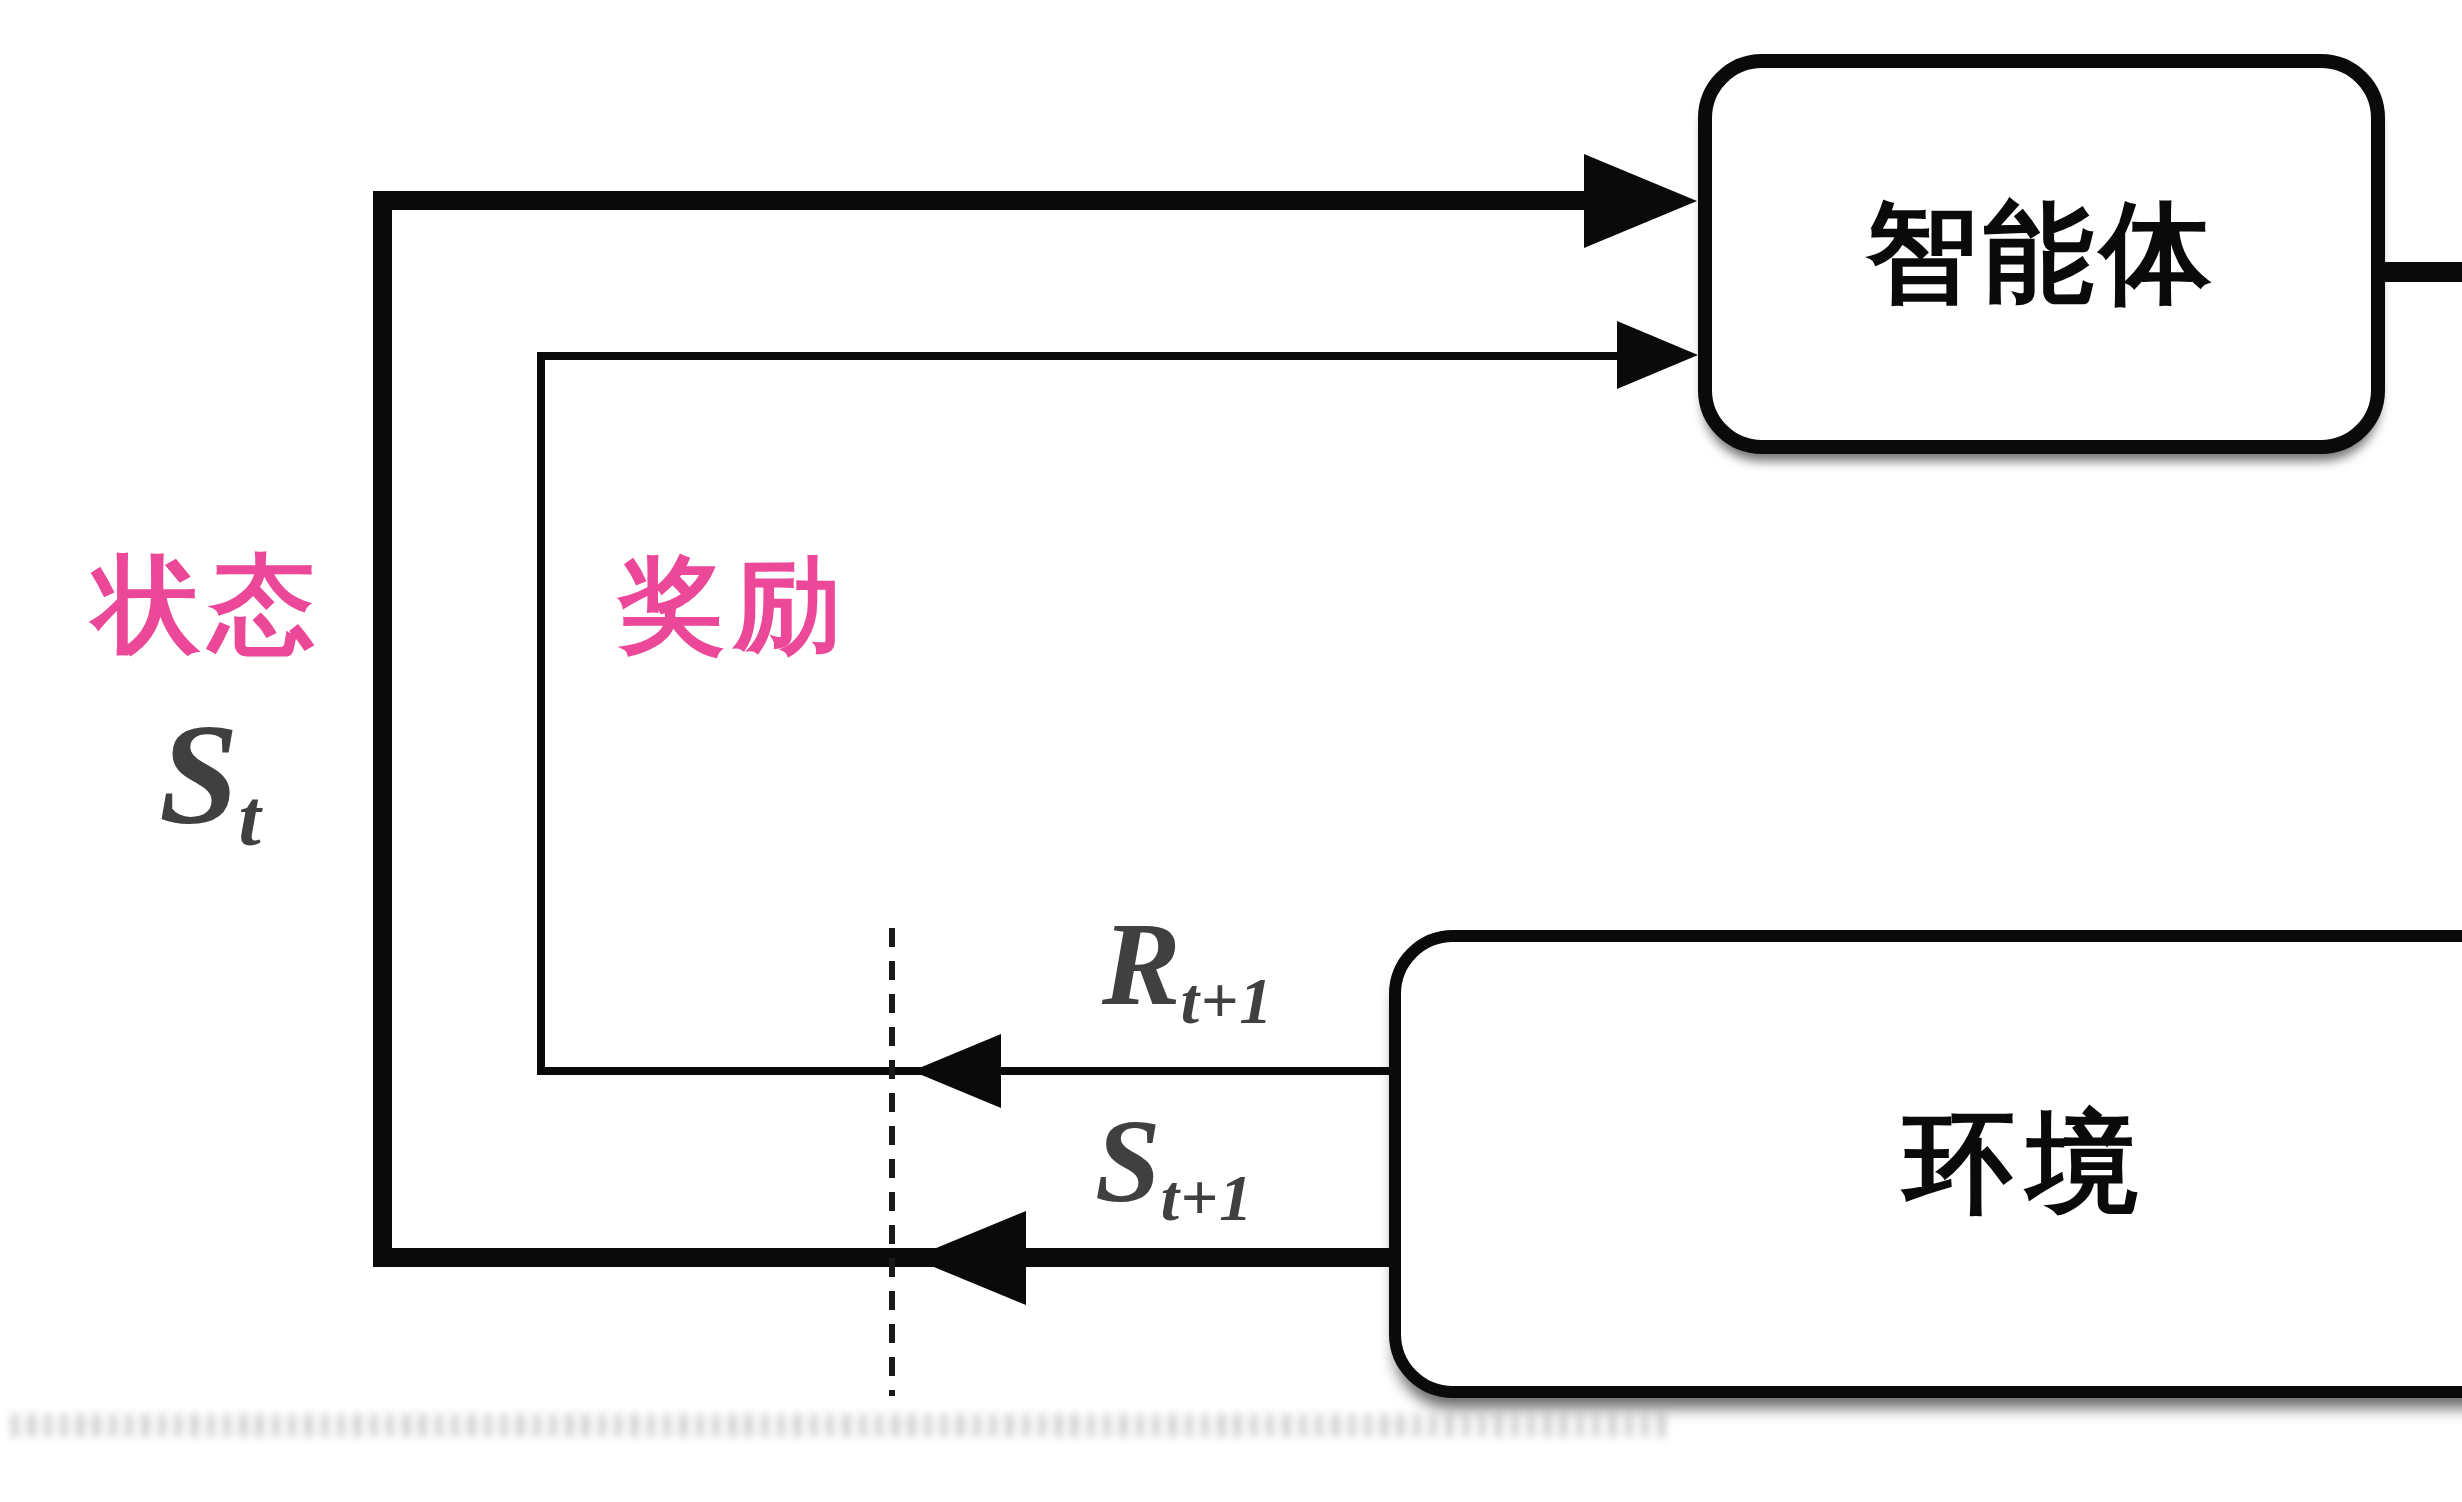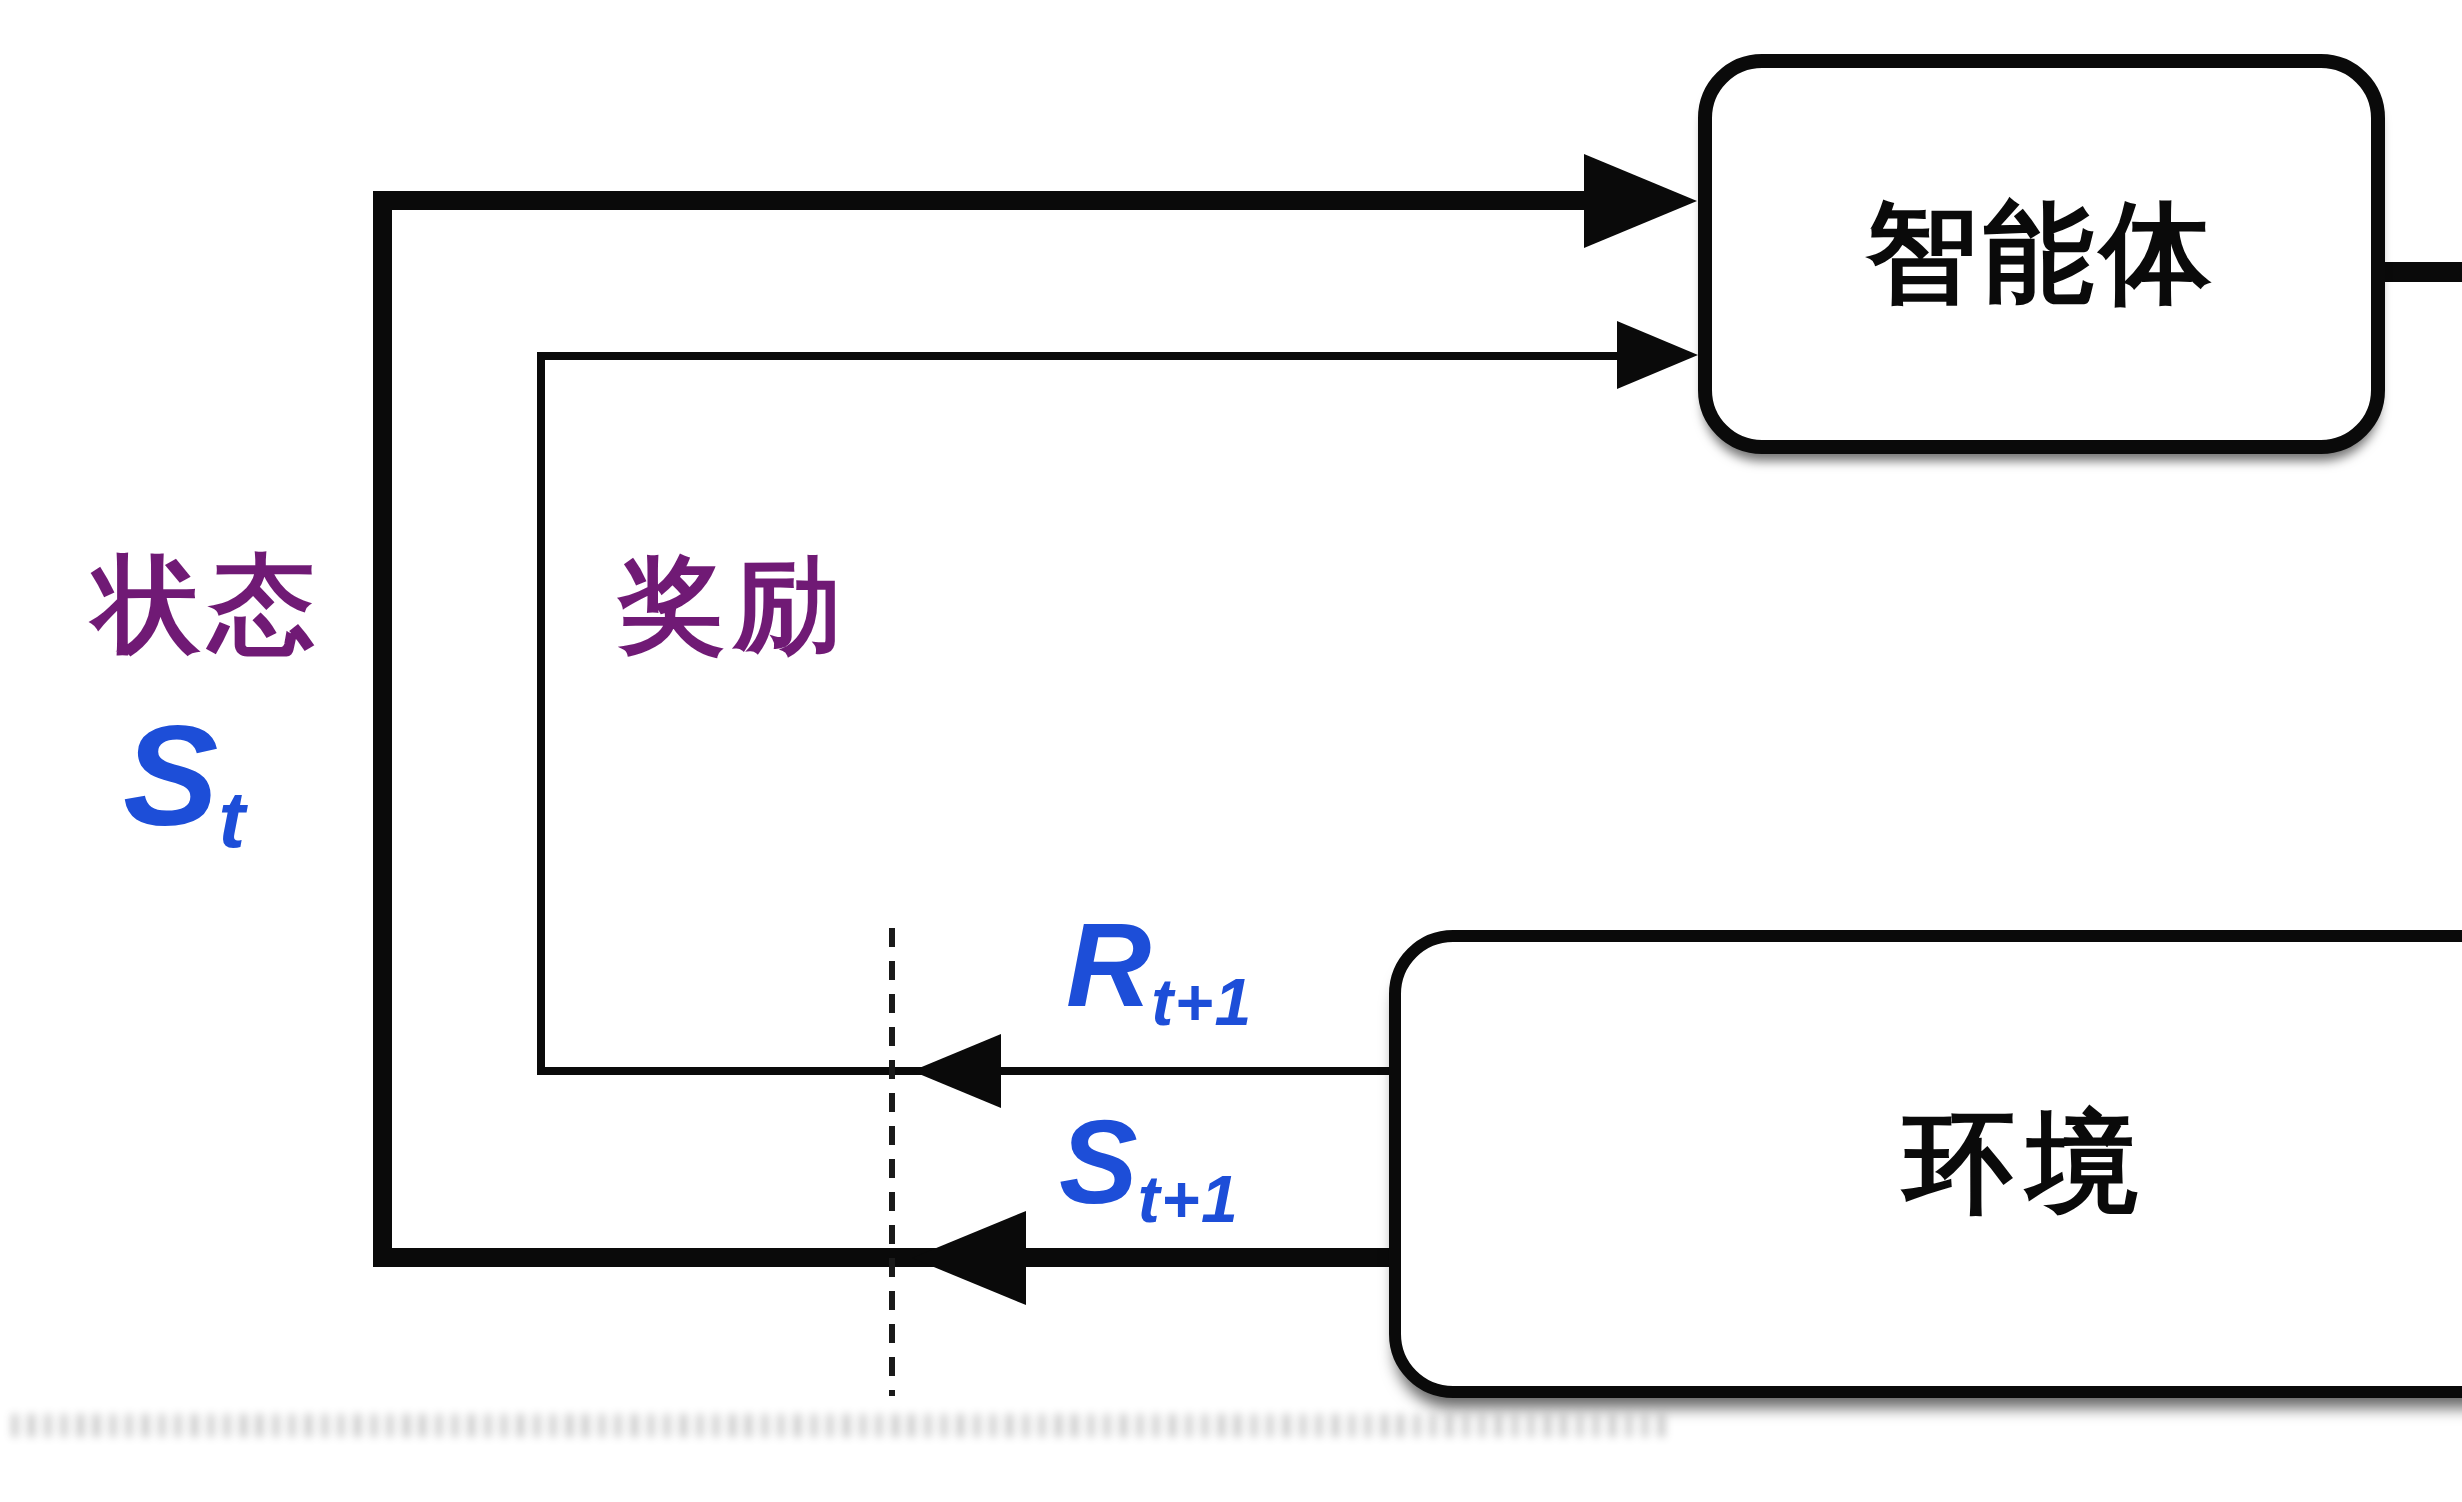--- a/index.html
+++ b/index.html
@@ -76,35 +76,36 @@
   .env-box {
     left: 1389px; top: 930px; width: 1276px; height: 468px;
     border-width: 12.8px;
     font-size: 111px; letter-spacing: 12.3px;
     box-shadow: 0 16.7px 14.8px -6.9px rgba(0,0,0,0.6);
   }
 
   
   .cjk {
     position: absolute;
-    color: #701a75;
+    color: #ec4899;
     font-weight: 600;
     white-space: nowrap;
   }
   .lbl-state  { left: 94px;  top: 534px; font-size: 106px; letter-spacing: 8.9px; }
   .lbl-reward { left: 613px; top: 534px; font-size: 106px; letter-spacing: 8.9px; margin-left: 6px; }
 
   .math {
     position: absolute;
-    color: #1d4ed8;
-    font-family: Liberation Sans, sans-serif;
+    color: #404040;
+    font-family: Liberation Serif, serif;
     font-style: italic;
     font-weight: 600;
     white-space: nowrap;
     line-height: 1;
+    margin-left: 36px;
   }
   .math .sub {
     font-size: 0.56em;
     vertical-align: -0.28em;
     letter-spacing: 0.02em;
   }
   .sym-state  { left: 123px;  top: 704px; font-size: 143px; }
   .sym-reward { left: 576px; top: 704px; font-size: 143px; }
   .sym-nextreward { left: 1066px; top: 906px; font-size: 118px; }
   .sym-nextstate  { left: 1059px; top: 1103px; font-size: 118px; }

